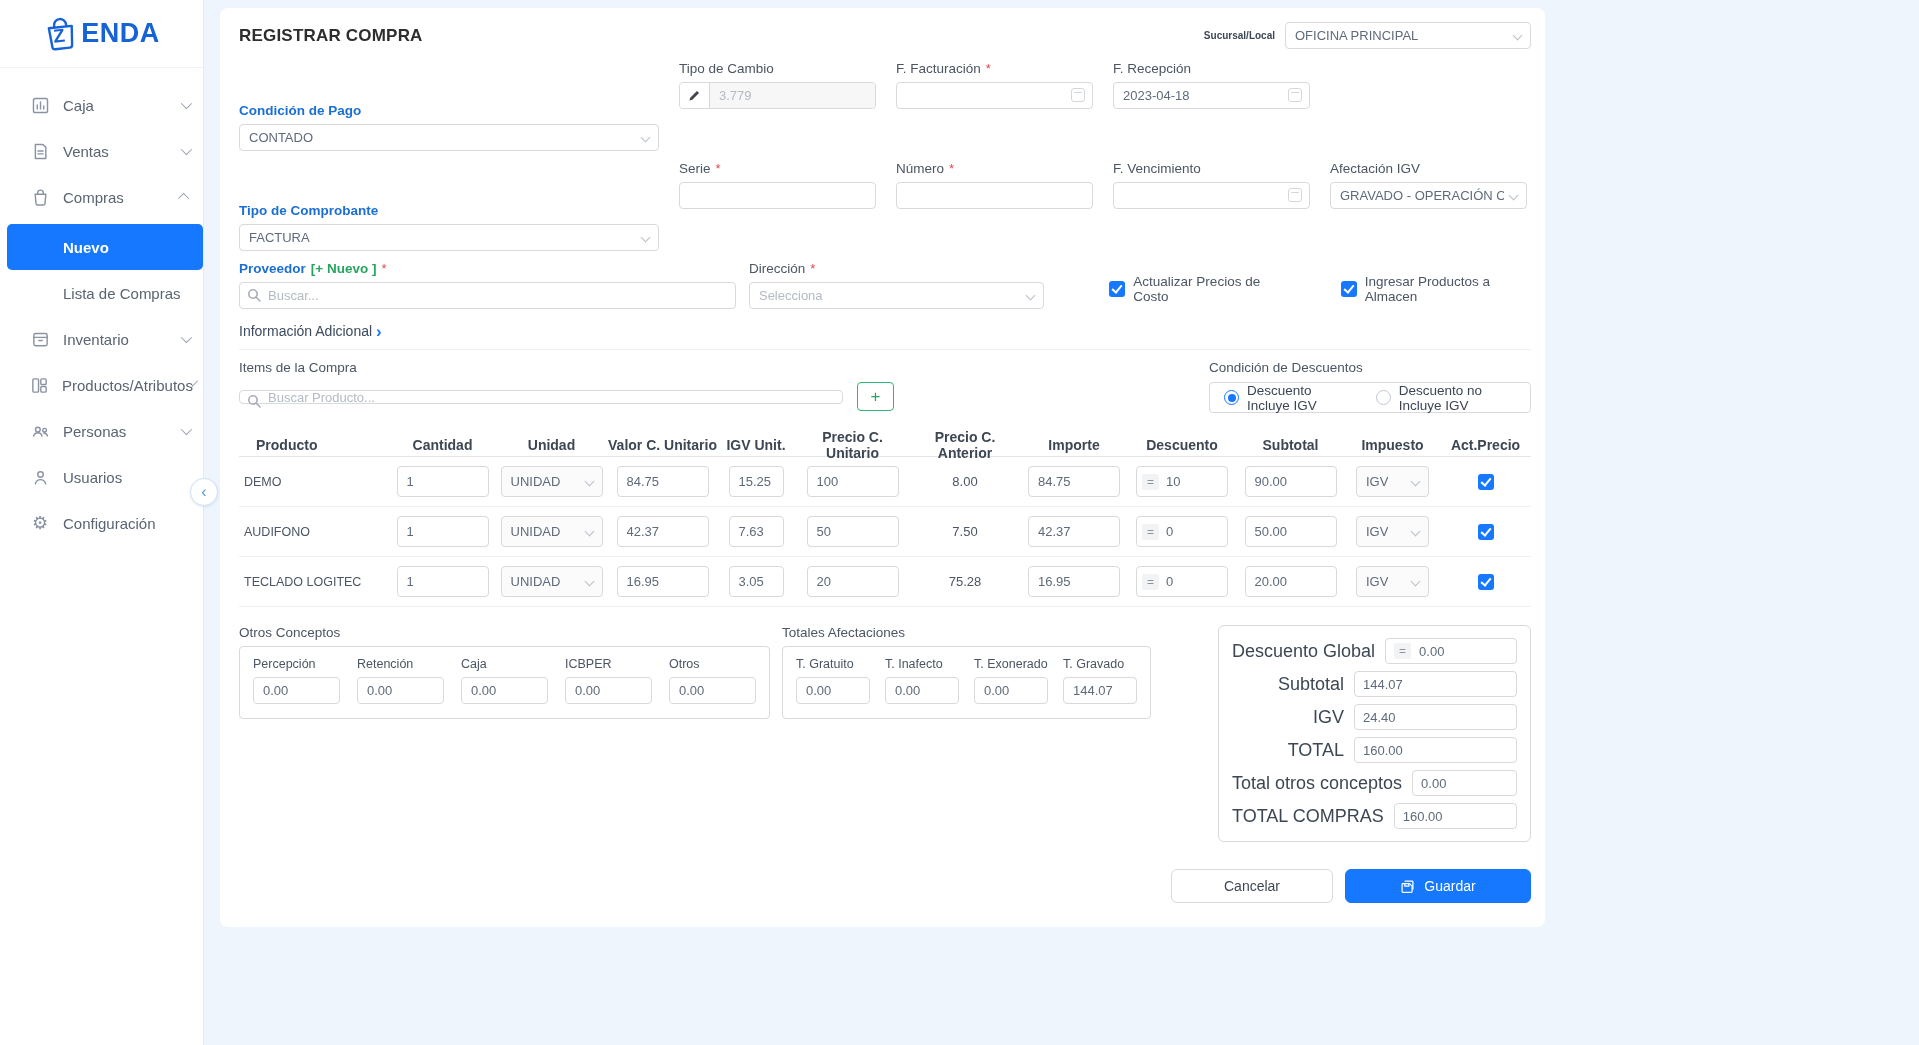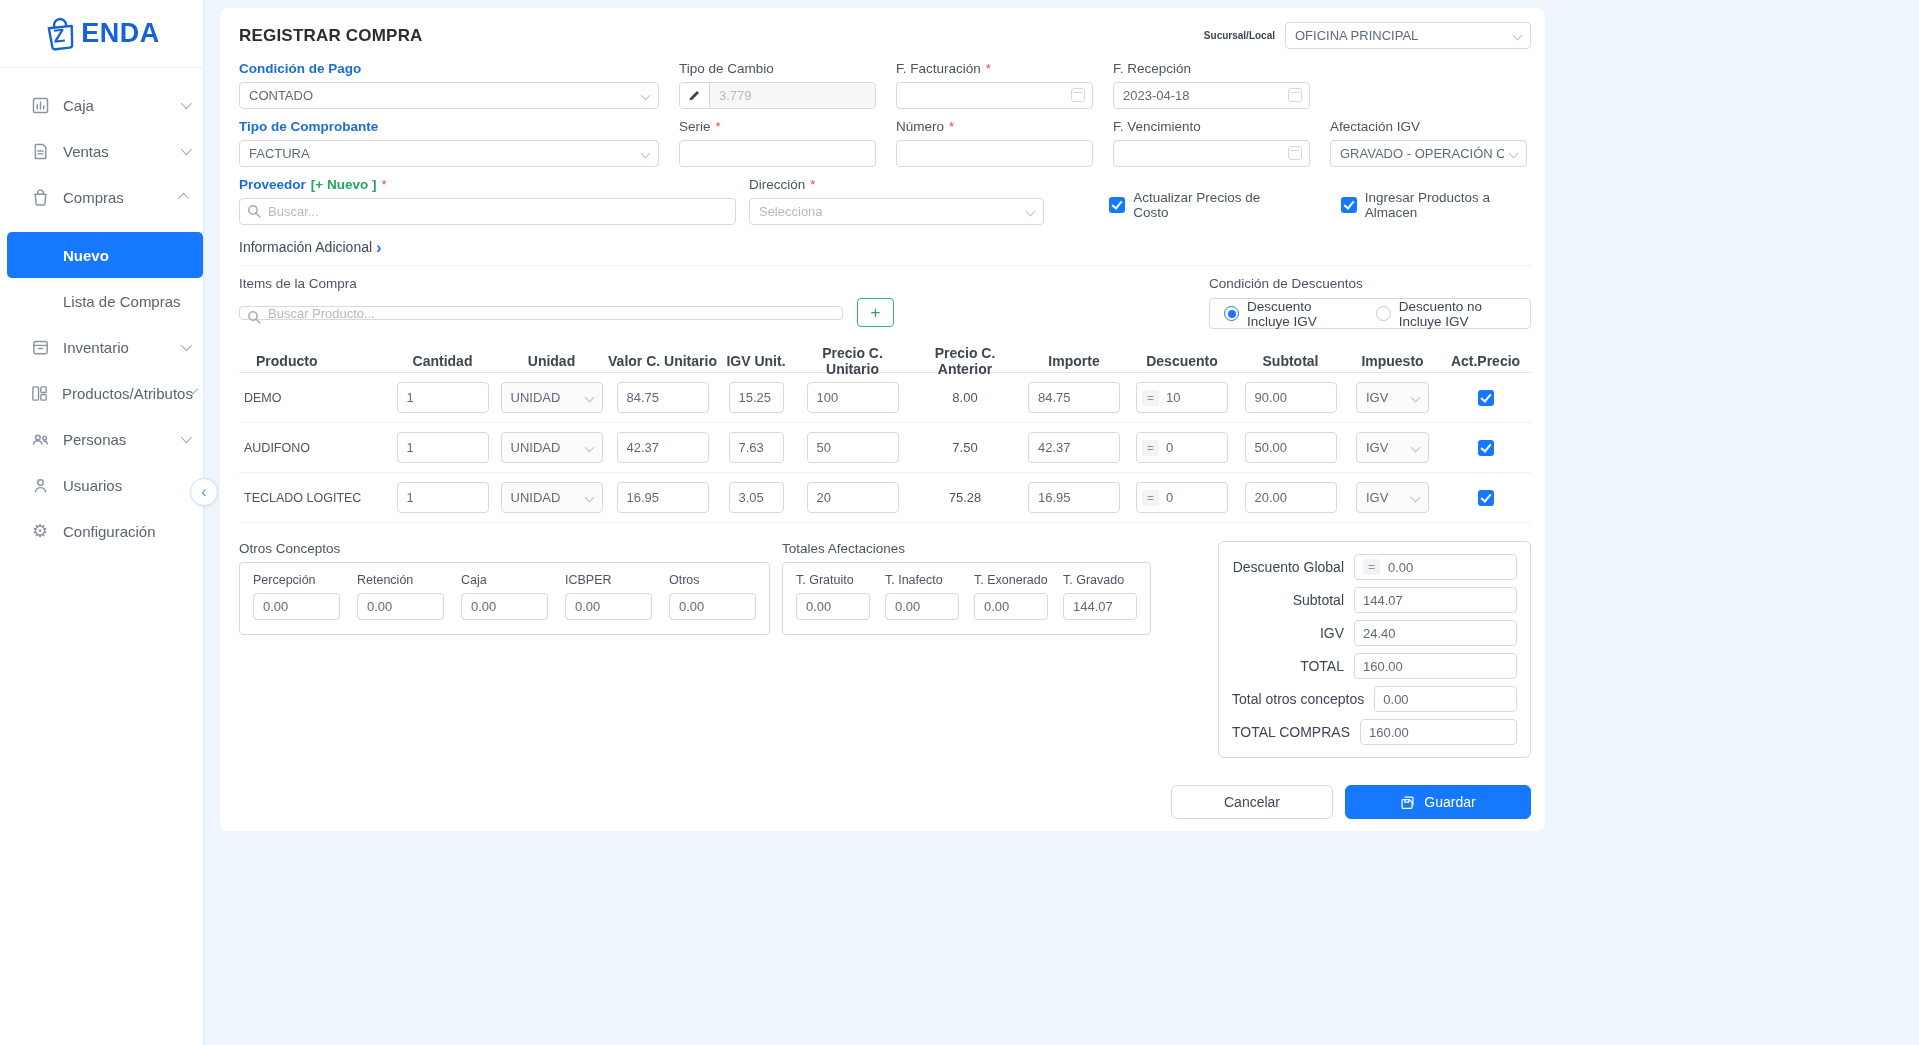--- a/index.html
+++ b/index.html
@@ -14,45 +14,45 @@
   .logo-z { position:absolute; left:10px; top:9px; font-size:19px; font-weight:800; color:#1563d5; }
   .logo-text { font-size:27px; font-weight:800; color:#1563d5; letter-spacing:.5px; }
   .menu { padding-top:14px; }
   .menu-item { height:46px; display:flex; align-items:center; padding:0 14px 0 30px; cursor:pointer; color:#5a6472; font-size:15px; }
   .menu-item .mi-icon { width:20px; height:20px; margin-right:13px; display:flex; align-items:center; justify-content:center; color:#8a93a3; }
   .mi-icon svg { width:19px; height:19px; stroke:#8a93a3; fill:none; stroke-width:1.5; stroke-linecap:round; stroke-linejoin:round; }
   .mi-label { flex:1; }
   .sb-caret { width:8px; height:8px; border-right:1.6px solid #97a0ae; border-bottom:1.6px solid #97a0ae; transform:rotate(45deg) translateY(-2px); }
   .sb-caret.up { transform:rotate(-135deg) translateY(-2px); }
   .submenu-item { height:46px; display:flex; align-items:center; padding-left:63px; font-size:15px; color:#5a6472; cursor:pointer; }
-  .submenu-item.active { background:#1677ff; color:#fff; font-weight:700; border-radius:5px; margin:12px 0 0 7px; padding-left:56px; }
+  .submenu-item.active { background:#1677ff; color:#fff; font-weight:700; border-radius:5px; margin:4px 0 0 7px; padding-left:56px; }
   .gear-glyph { font-size:18px; line-height:1; }
   .collapse-btn { position:fixed; left:190px; top:478px; width:28px; height:28px; background:#fff; border:1px solid #cfe0f5; border-radius:50%; display:flex; align-items:center; justify-content:center; color:#5b9bd5; font-size:16px; z-index:3; cursor:pointer; box-shadow:0 1px 3px rgba(30,90,160,.12); }
 
   
   .main { margin-left:204px; padding:8px 0 0 16px; }
-  .card { width:1325px; background:#fff; border-radius:8px; padding:14px 14px 12px 19px; min-height:768px; }
+  .card { width:1325px; background:#fff; border-radius:8px; padding:14px 14px 24px 19px; min-height:768px; }
 
   .card-header { display:flex; align-items:center; justify-content:space-between; margin-bottom:12px; }
   .page-title { font-size:17px; font-weight:700; color:#2e2e2e; letter-spacing:.2px; }
   .sucursal { display:flex; align-items:center; gap:10px; }
   .sucursal-label { font-size:10px; font-weight:700; color:#3d4754; }
 
   
   .inp, .sel { height:27px; border:1px solid #d9d9d9; border-radius:4px; background:#fff; font-family:"Liberation Sans",sans-serif; font-size:13px; color:#5f6b7a; padding:0 9px; width:100%; outline:none; }
   .sel { display:flex; align-items:center; justify-content:space-between; cursor:pointer; }
   .sel .caret { width:7px; height:7px; border-right:1.4px solid #b9bfc9; border-bottom:1.4px solid #b9bfc9; transform:rotate(45deg); margin-left:6px; flex:none; }
   .sel-text { white-space:nowrap; overflow:hidden; }
   .field-label { font-size:13.5px; color:#4b5563; margin-bottom:6px; display:flex; align-items:center; gap:5px; }
   .field-label.blue { color:#1c6fd2; font-weight:700; }
   .req { color:#dc4c4c; font-size:13px; }
   .green-link { color:#25a55f; font-weight:700; font-size:13.5px; cursor:pointer; }
 
   .form-row { display:flex; gap:20px; margin-bottom:10px; }
-  .w420{width:420px;} .w197{width:197px;} .w530{width:530px;} .w315{width:315px;} .w246{width:246px;}
+  .w420{width:420px;margin-top:42px;} .w197{width:197px;} .w530{width:530px;} .w315{width:315px;} .w246{width:246px;}
 
   .date-wrap { position:relative; }
   .date-wrap .inp { padding-right:26px; }
   .cal-icon { position:absolute; right:8px; top:6px; width:14px; height:14px; border:1.4px solid #d4d7dc; border-radius:3px; }
   .cal-icon:before { content:""; position:absolute; left:2px; right:2px; top:3px; border-top:1.4px solid #d4d7dc; }
 
   .tc-group { display:flex; height:27px; border:1px solid #d9d9d9; border-radius:4px; overflow:hidden; }
   .tc-btn { width:30px; display:flex; align-items:center; justify-content:center; background:#fff; border-right:1px solid #d9d9d9; cursor:pointer; }
   .tc-btn svg { width:13px; height:13px; }
   .tc-val { flex:1; background:#f7f7f8; display:flex; align-items:center; padding:0 9px; font-size:13px; color:#b4bac3; }
@@ -105,21 +105,21 @@
   .bottom { display:flex; margin-top:18px; align-items:flex-start; }
   .sec-label { font-size:13.5px; color:#4b5563; margin-bottom:6px; }
   .concept-box { border:1px solid #d9d9d9; border-radius:4px; padding:10px 13px 14px; display:flex; gap:17px; }
   .cfield .cl { font-size:12.5px; color:#4b5563; margin-bottom:6px; }
   .cfield .inp { width:87px; }
   .tot-box { border:1px solid #d9d9d9; border-radius:4px; padding:10px 13px 14px; display:flex; gap:15px; }
   .tot-box .inp { width:74px; background:#fff; }
   .summary { margin-left:auto; width:313px; border:1px solid #d9d9d9; border-radius:6px; padding:12px 13px; }
   .sum-row { display:flex; align-items:center; justify-content:flex-end; gap:10px; margin-bottom:7px; }
   .sum-row:last-child { margin-bottom:0; }
-  .sum-label { font-size:14px; color:#3d4754; text-align:right; white-space:nowrap; }
+  .sum-label { font-size:18px; color:#3d4754; text-align:right; white-space:nowrap; }
   .sum-inp { width:163px; height:26px; border:1px solid #d9d9d9; border-radius:4px; display:flex; align-items:center; padding:0 8px; gap:8px; font-size:13px; color:#5f6b7a; }
 
   .actions { display:flex; justify-content:flex-end; gap:12px; margin-top:27px; }
   .btn { height:34px; border-radius:6px; font-size:14px; display:flex; align-items:center; justify-content:center; cursor:pointer; font-family:"Liberation Sans",sans-serif; }
   .btn-cancel { width:162px; background:#fff; border:1px solid #d9d9d9; color:#3d4754; }
   .btn-save { width:186px; background:#1677ff; border:1px solid #1677ff; color:#fff; gap:9px;align-items:center; }
   .btn-save svg { width:15px; height:15px; }
 </style>
 </head>
 <body>

